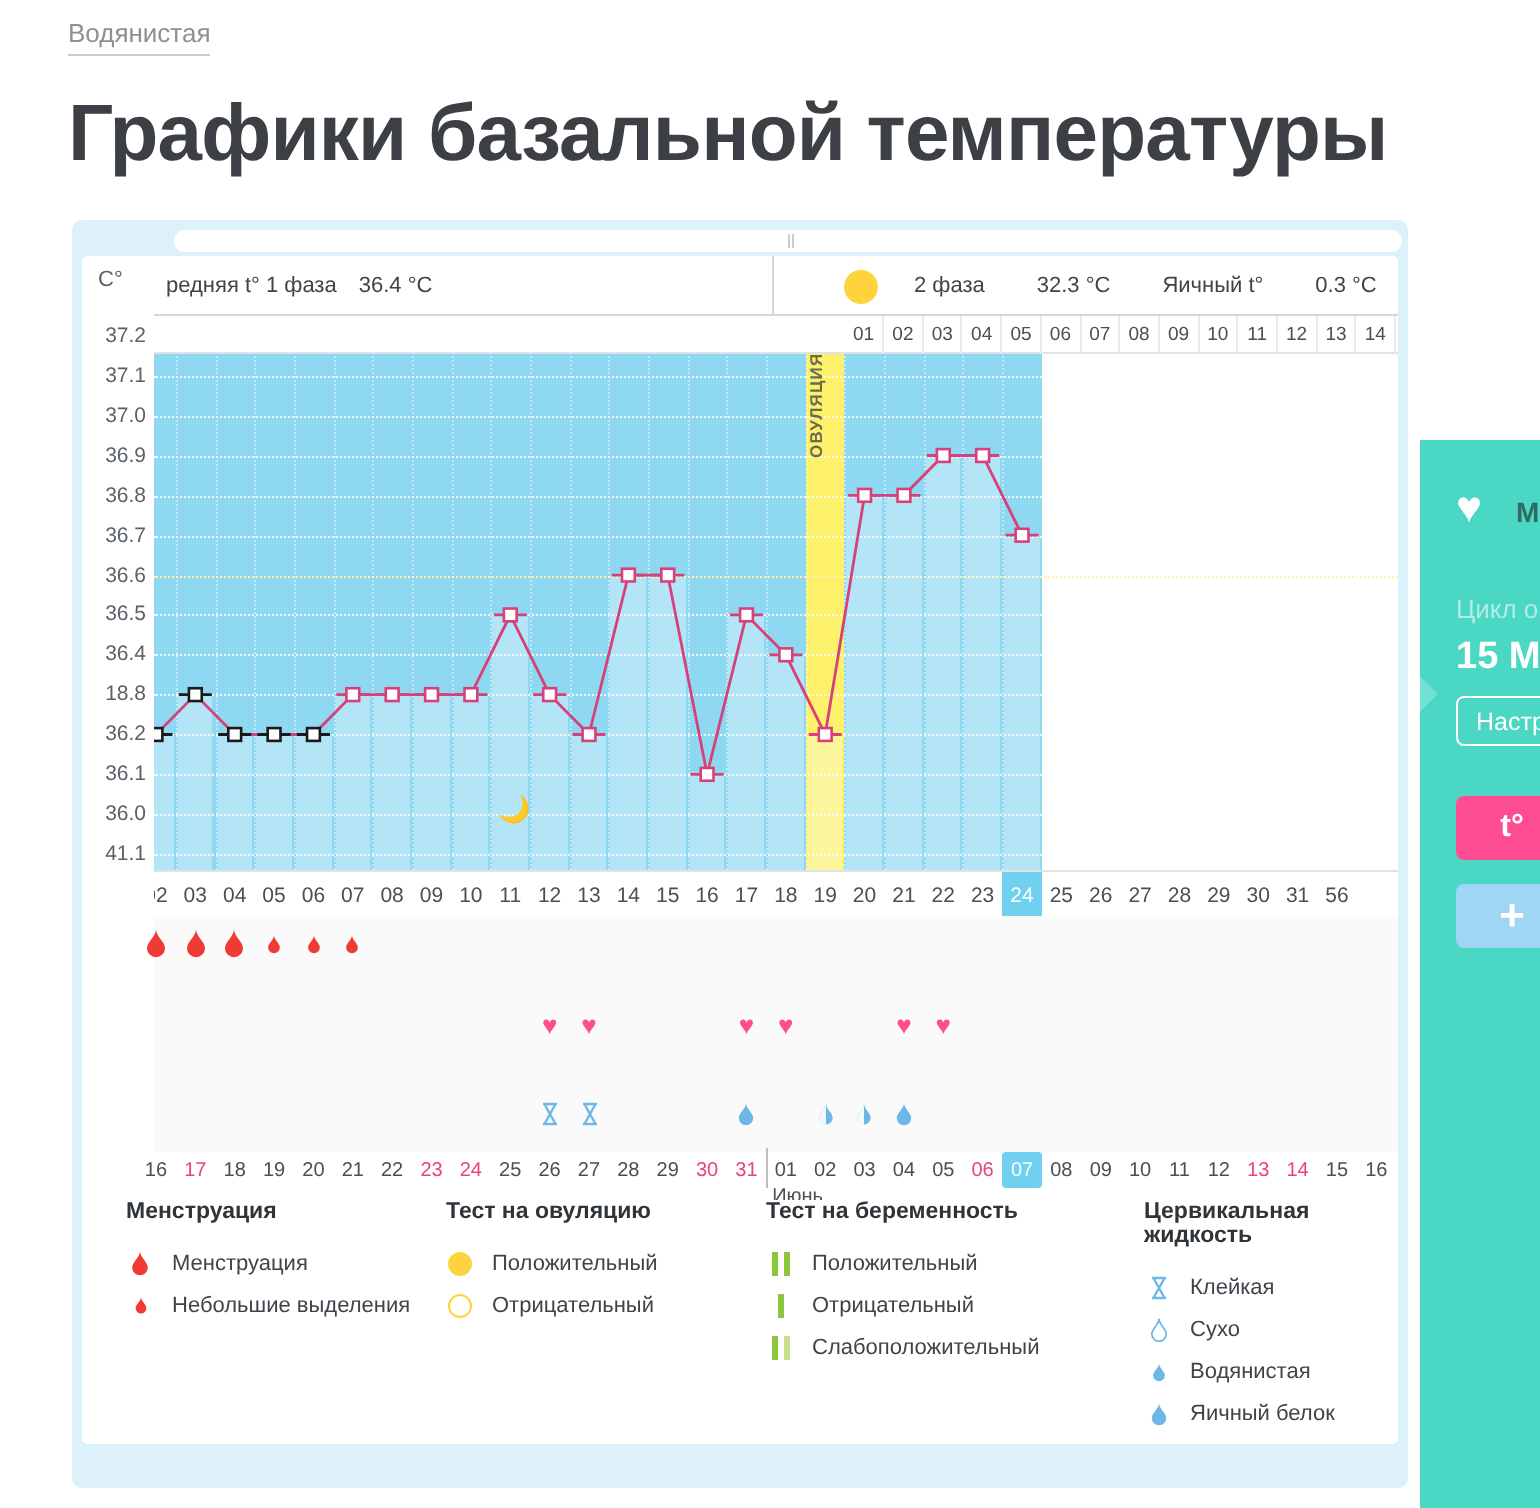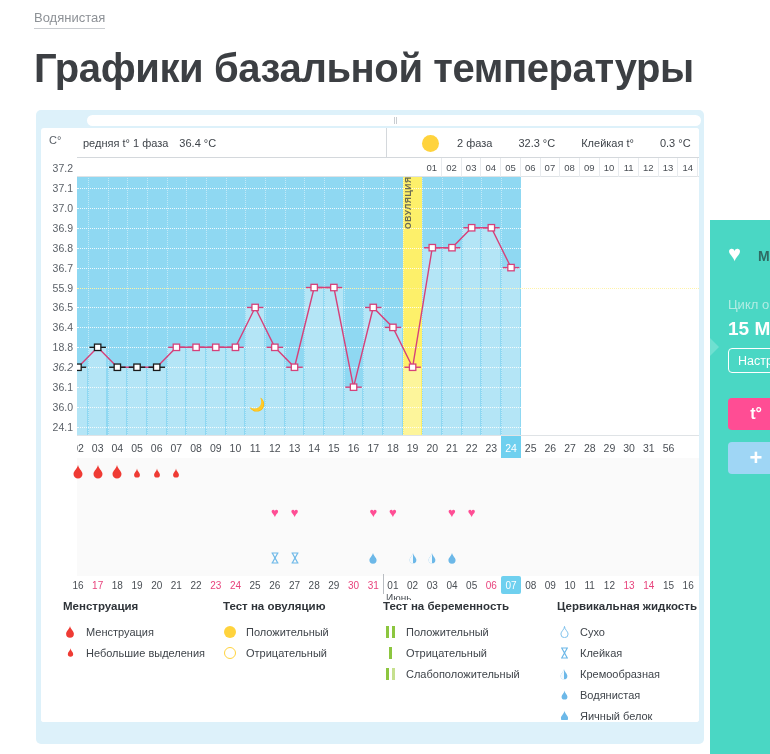--- a/index.html
+++ b/index.html
@@ -221,41 +221,41 @@
 
       <div class="phase-strip">
         <div class="phase1-box">
           <span>редняя t° 1 фаза</span>
           <span>36.4 °C</span>
         </div>
         <div class="ovul-dot-head"></div>
         <div class="phase2-box">
           <span>2 фаза</span>
           <span>32.3 °C</span>
-          <span>Клейкая t°</span>
+          <span>Яичный t°</span>
           <span>0.3 °C</span>
         </div>
       </div>
 
       <div class="plot-wrap">
         <div class="yaxis" id="yaxis">
             <div class="ytick" style="top: 9.96403px;">37.2</div>
             <div class="ytick" style="top: 29.8921px;">37.1</div>
             <div class="ytick" style="top: 49.8201px;">37.0</div>
             <div class="ytick" style="top: 69.7482px;">36.9</div>
             <div class="ytick" style="top: 89.6763px;">36.8</div>
             <div class="ytick" style="top: 109.604px;">36.7</div>
-            <div class="ytick" style="top: 129.532px;">55.9</div>
+            <div class="ytick" style="top: 129.532px;">36.6</div>
             <div class="ytick" style="top: 149.46px;">36.5</div>
             <div class="ytick" style="top: 169.388px;">36.4</div>
             <div class="ytick" style="top: 189.317px;">18.8</div>
-            <div class="ytick" style="top: 209.245px; font-style: italic;">36.2</div>
+            <div class="ytick" style="top: 209.245px;">36.2</div>
             <div class="ytick" style="top: 229.173px;">36.1</div>
             <div class="ytick" style="top: 249.101px;">36.0</div>
-            <div class="ytick" style="top: 269.029px;">24.1</div>
+            <div class="ytick" style="top: 269.029px;">41.1</div>
           </div>
         <div class="plot" id="plot">
             <div class="phase-bg bg-phase2" style="left: 345.446px; width: 98.4177px;"></div>
             <div class="phase-bg bg-ovul" style="left: 325.763px; width: 19.6835px;"></div>
             <div class="phase-bg bg-phase1" style="left: 0px; width: 325.763px;"></div>
           <div class="day-strip" id="dayStrip">
               <div class="day-cell" style="left: -8.85759px; width: 19.6835px;">02</div>
               <div class="day-cell" style="left: 10.8259px; width: 19.6835px;">03</div>
               <div class="day-cell" style="left: 30.5095px; width: 19.6835px;">04</div>
               <div class="day-cell" style="left: 50.193px; width: 19.6835px;">05</div>
@@ -561,46 +561,37 @@
               <span>Отрицательный</span>
             </div>
             <div class="lg-item">
               <span class="lg-ico">
                 <span class="bar-g"></span>
                 <span class="bar-g light" style="margin-left:3px"></span>
               </span>
               <span>Слабоположительный</span>
             </div>
           </div>
-          <div class="lg-col" style="left: 516px; text-align: center;">
+          <div class="lg-col" style="left: 531px;">
             <div class="lg-title">Цервикальная жидкость</div>
+            <div class="lg-item">
+              <span class="lg-ico">
+                <svg width="9" height="12" viewBox="0 0 9 12">
+                  <path d="M1 1h7M1 11h7M2 1.5 L4.5 6 L7 1.5M2 10.5 L4.5 6 L7 10.5" stroke="#6cb8e8" stroke-width="1.2" fill="none"></path>
+                </svg>
+              </span>
+              <span>Клейкая</span>
+            </div>
             <div class="lg-item">
               <span class="lg-ico">
                 <svg width="9" height="12" viewBox="0 0 10 14">
                   <path d="M5 0.5 C5 4 9.2 6.4 9.2 9.4 A4.2 4.2 0 0 1 0.8 9.4 C0.8 6.4 5 4 5 0.5 Z" fill="none" stroke="#6cb8e8" stroke-width="1"></path>
                 </svg>
               </span>
               <span>Сухо</span>
-            </div>
-            <div class="lg-item">
-              <span class="lg-ico">
-                <svg width="9" height="12" viewBox="0 0 9 12">
-                  <path d="M1 1h7M1 11h7M2 1.5 L4.5 6 L7 1.5M2 10.5 L4.5 6 L7 10.5" stroke="#6cb8e8" stroke-width="1.2" fill="none"></path>
-                </svg>
-              </span>
-              <span>Клейкая</span>
-            </div>
-            <div class="lg-item">
-              <span class="lg-ico">
-                <svg width="8" height="12" viewBox="0 0 10 14">
-                  <path d="M5 0.5 C5 4 9.2 6.4 9.2 9.4 A4.2 4.2 0 0 1 0.8 9.4 C0.8 6.4 5 4 5 0.5 Z" fill="#6cb8e8"></path>
-                  <path d="M0.8 9.4 C0.8 6.4 5 4 5 0.5 L5 13.6 A4.2 4.2 0 0 1 0.8 9.4 Z" fill="#fff" opacity="0.92"></path>
-                </svg>
-              </span>
-              <span>Кремообразная</span>
             </div>
             <div class="lg-item">
               <span class="lg-ico">
                 <svg width="7" height="10" viewBox="0 0 10 14">
                   <path d="M5 0.5 C5 4 9.2 6.4 9.2 9.4 A4.2 4.2 0 0 1 0.8 9.4 C0.8 6.4 5 4 5 0.5 Z" fill="#6cb8e8"></path>
                 </svg>
               </span>
               <span>Водянистая</span>
             </div>
             <div class="lg-item">

